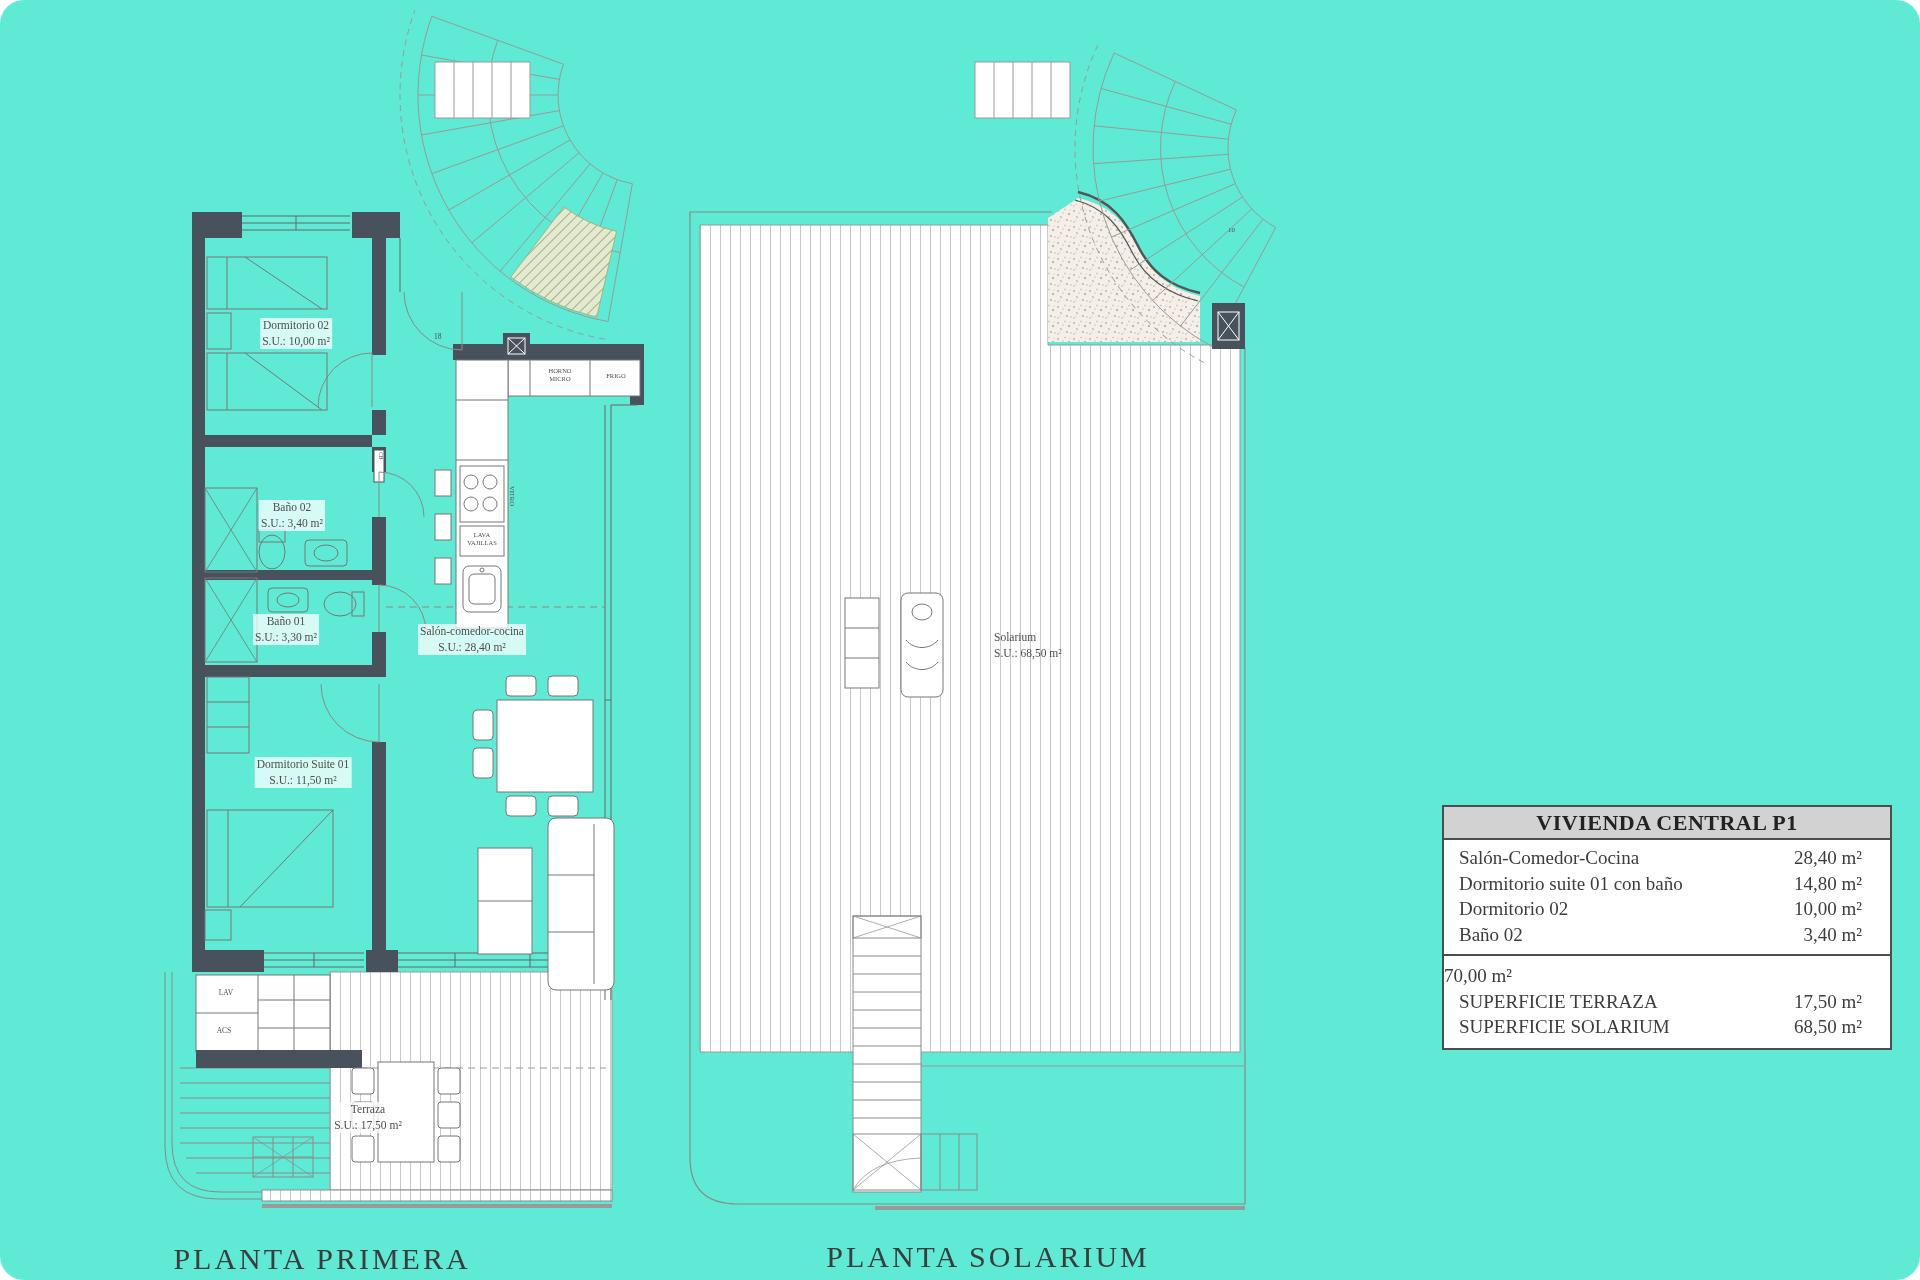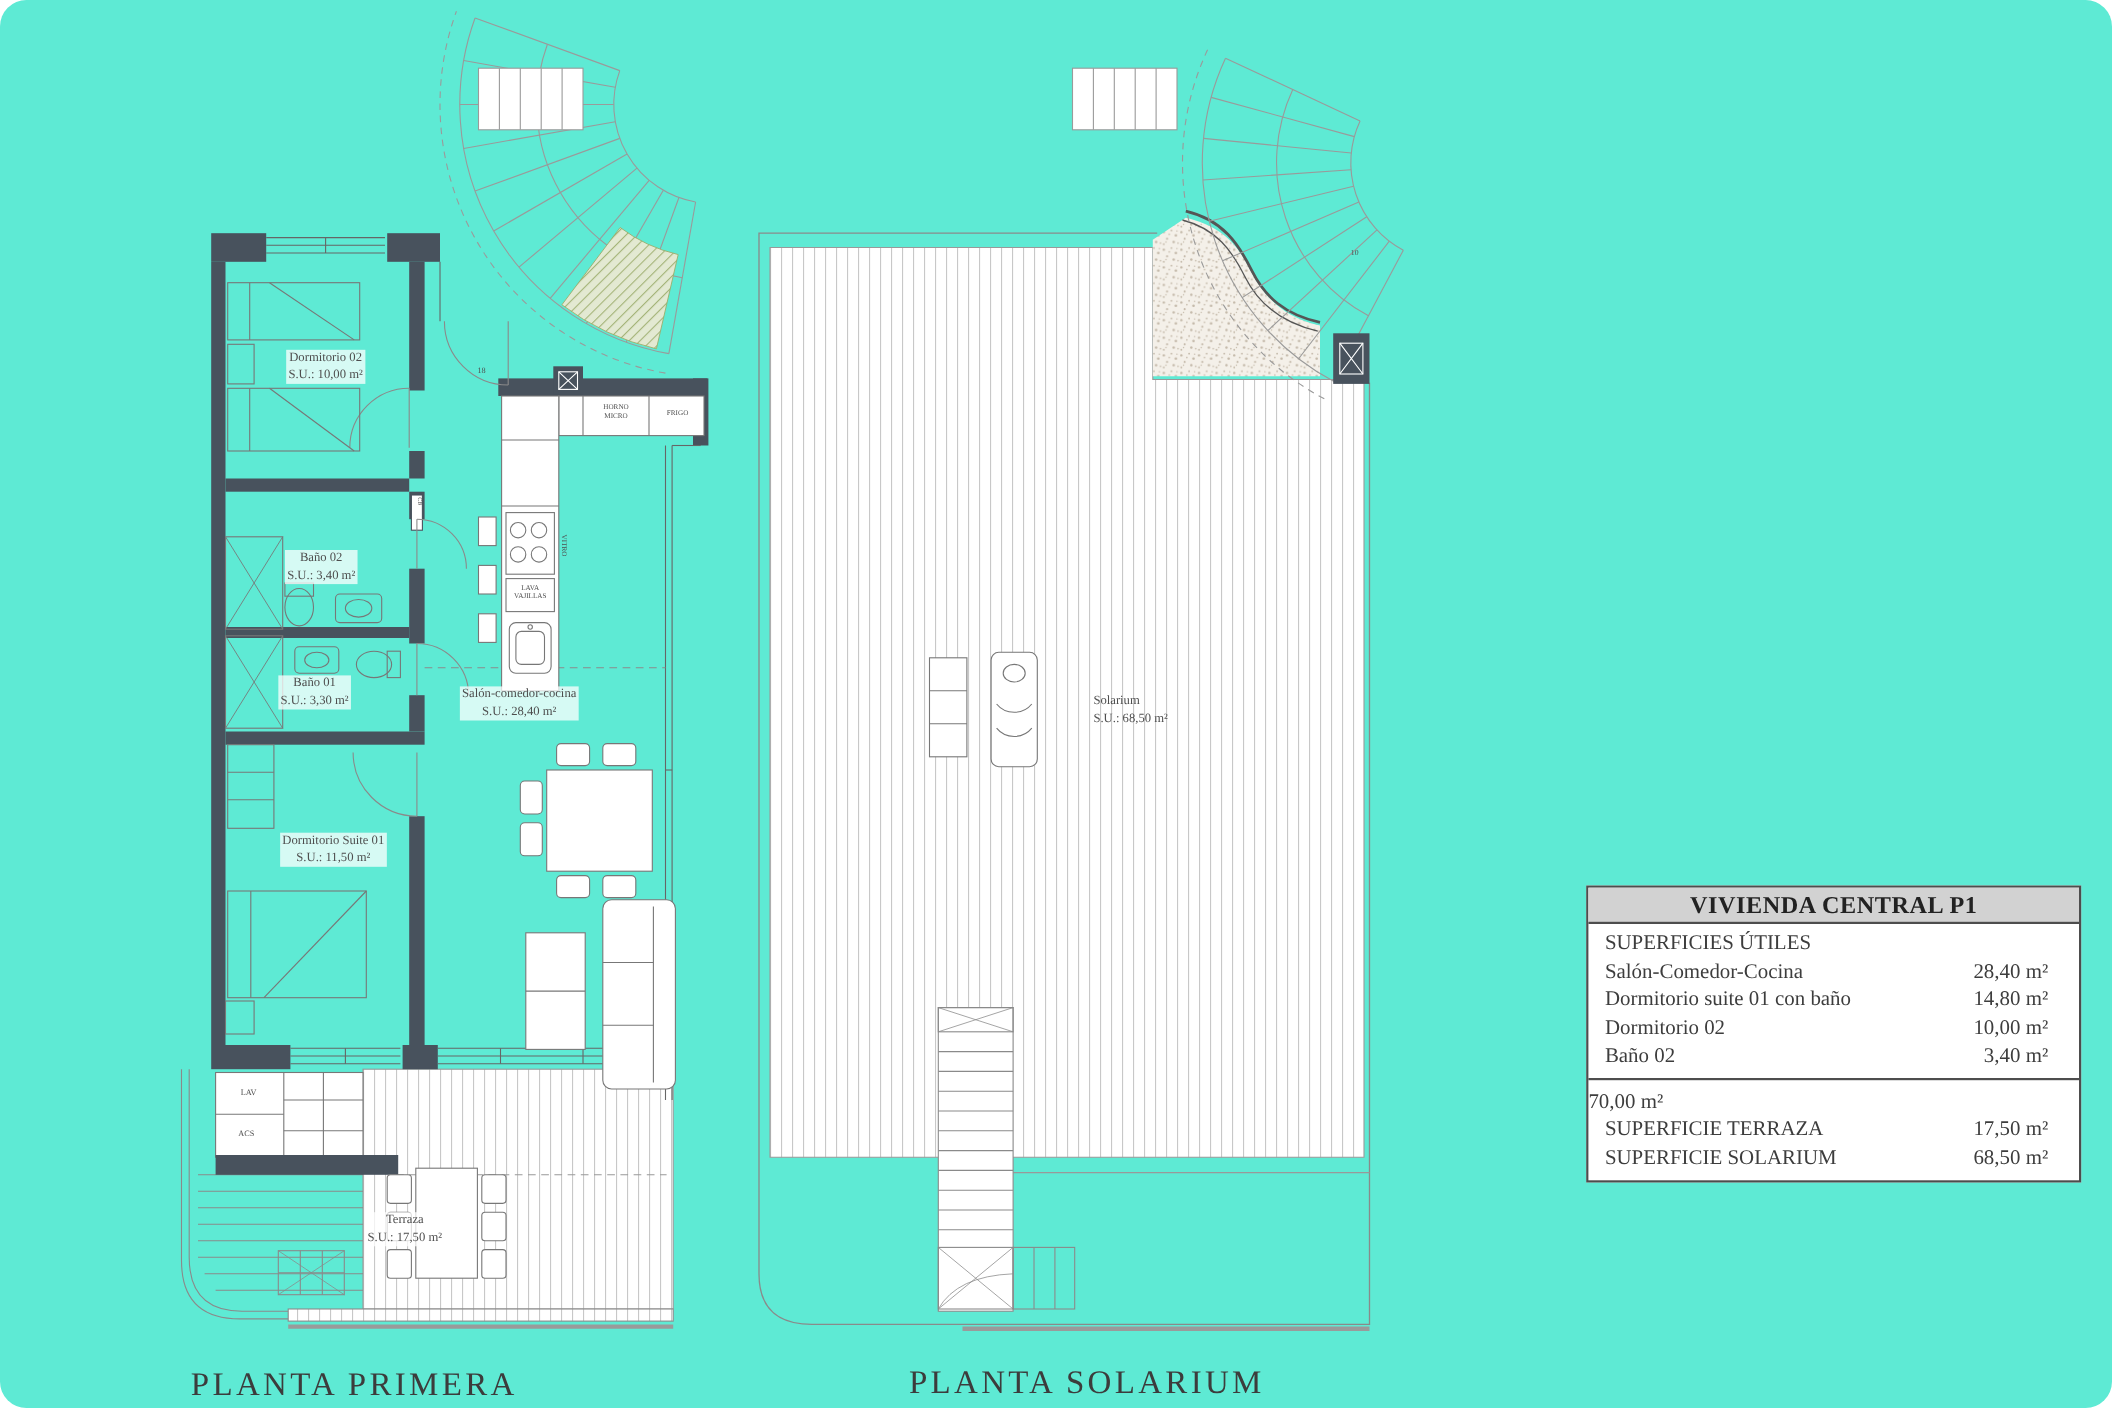--- a/index.html
+++ b/index.html
@@ -412,23 +412,20 @@
   <span>10</span>
 </div>
 
 <div class="plan-title" style="left:322px;top:1242px;">PLANTA PRIMERA</div>
 <div class="plan-title" style="left:988px;top:1240px;">PLANTA SOLARIUM</div>
 
 <div id="summary">
   <div class="hdr">VIVIENDA CENTRAL P1</div>
   <div class="sec">
     <div class="trow">
-      <span class="tl">SUPERFICIES ÚTILES</span>
-    </div>
-    <div class="trow">
       <span class="tl">Salón-Comedor-Cocina</span>
       <span class="tv">28,40 m²</span>
     </div>
     <div class="trow">
       <span class="tl">Dormitorio suite 01 con baño</span>
       <span class="tv">14,80 m²</span>
     </div>
     <div class="trow">
       <span class="tl">Dormitorio 02</span>
       <span class="tv">10,00 m²</span>

